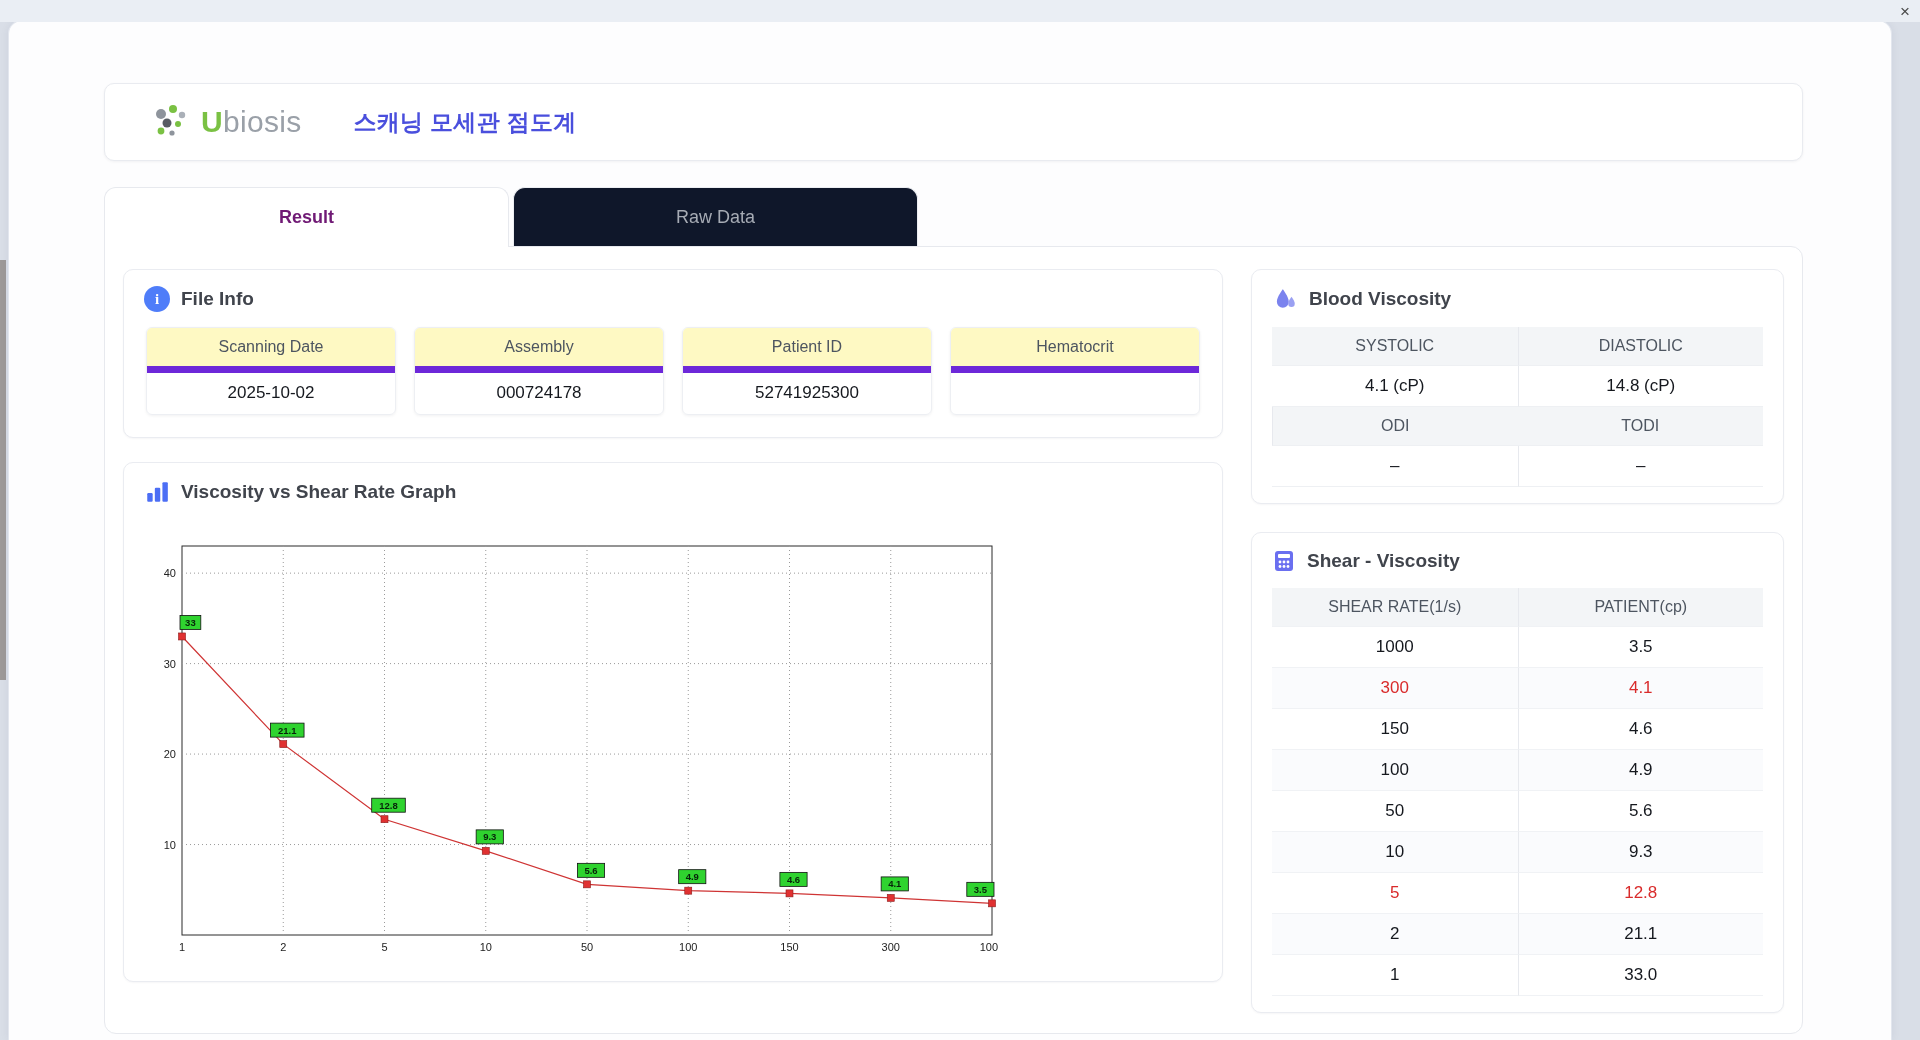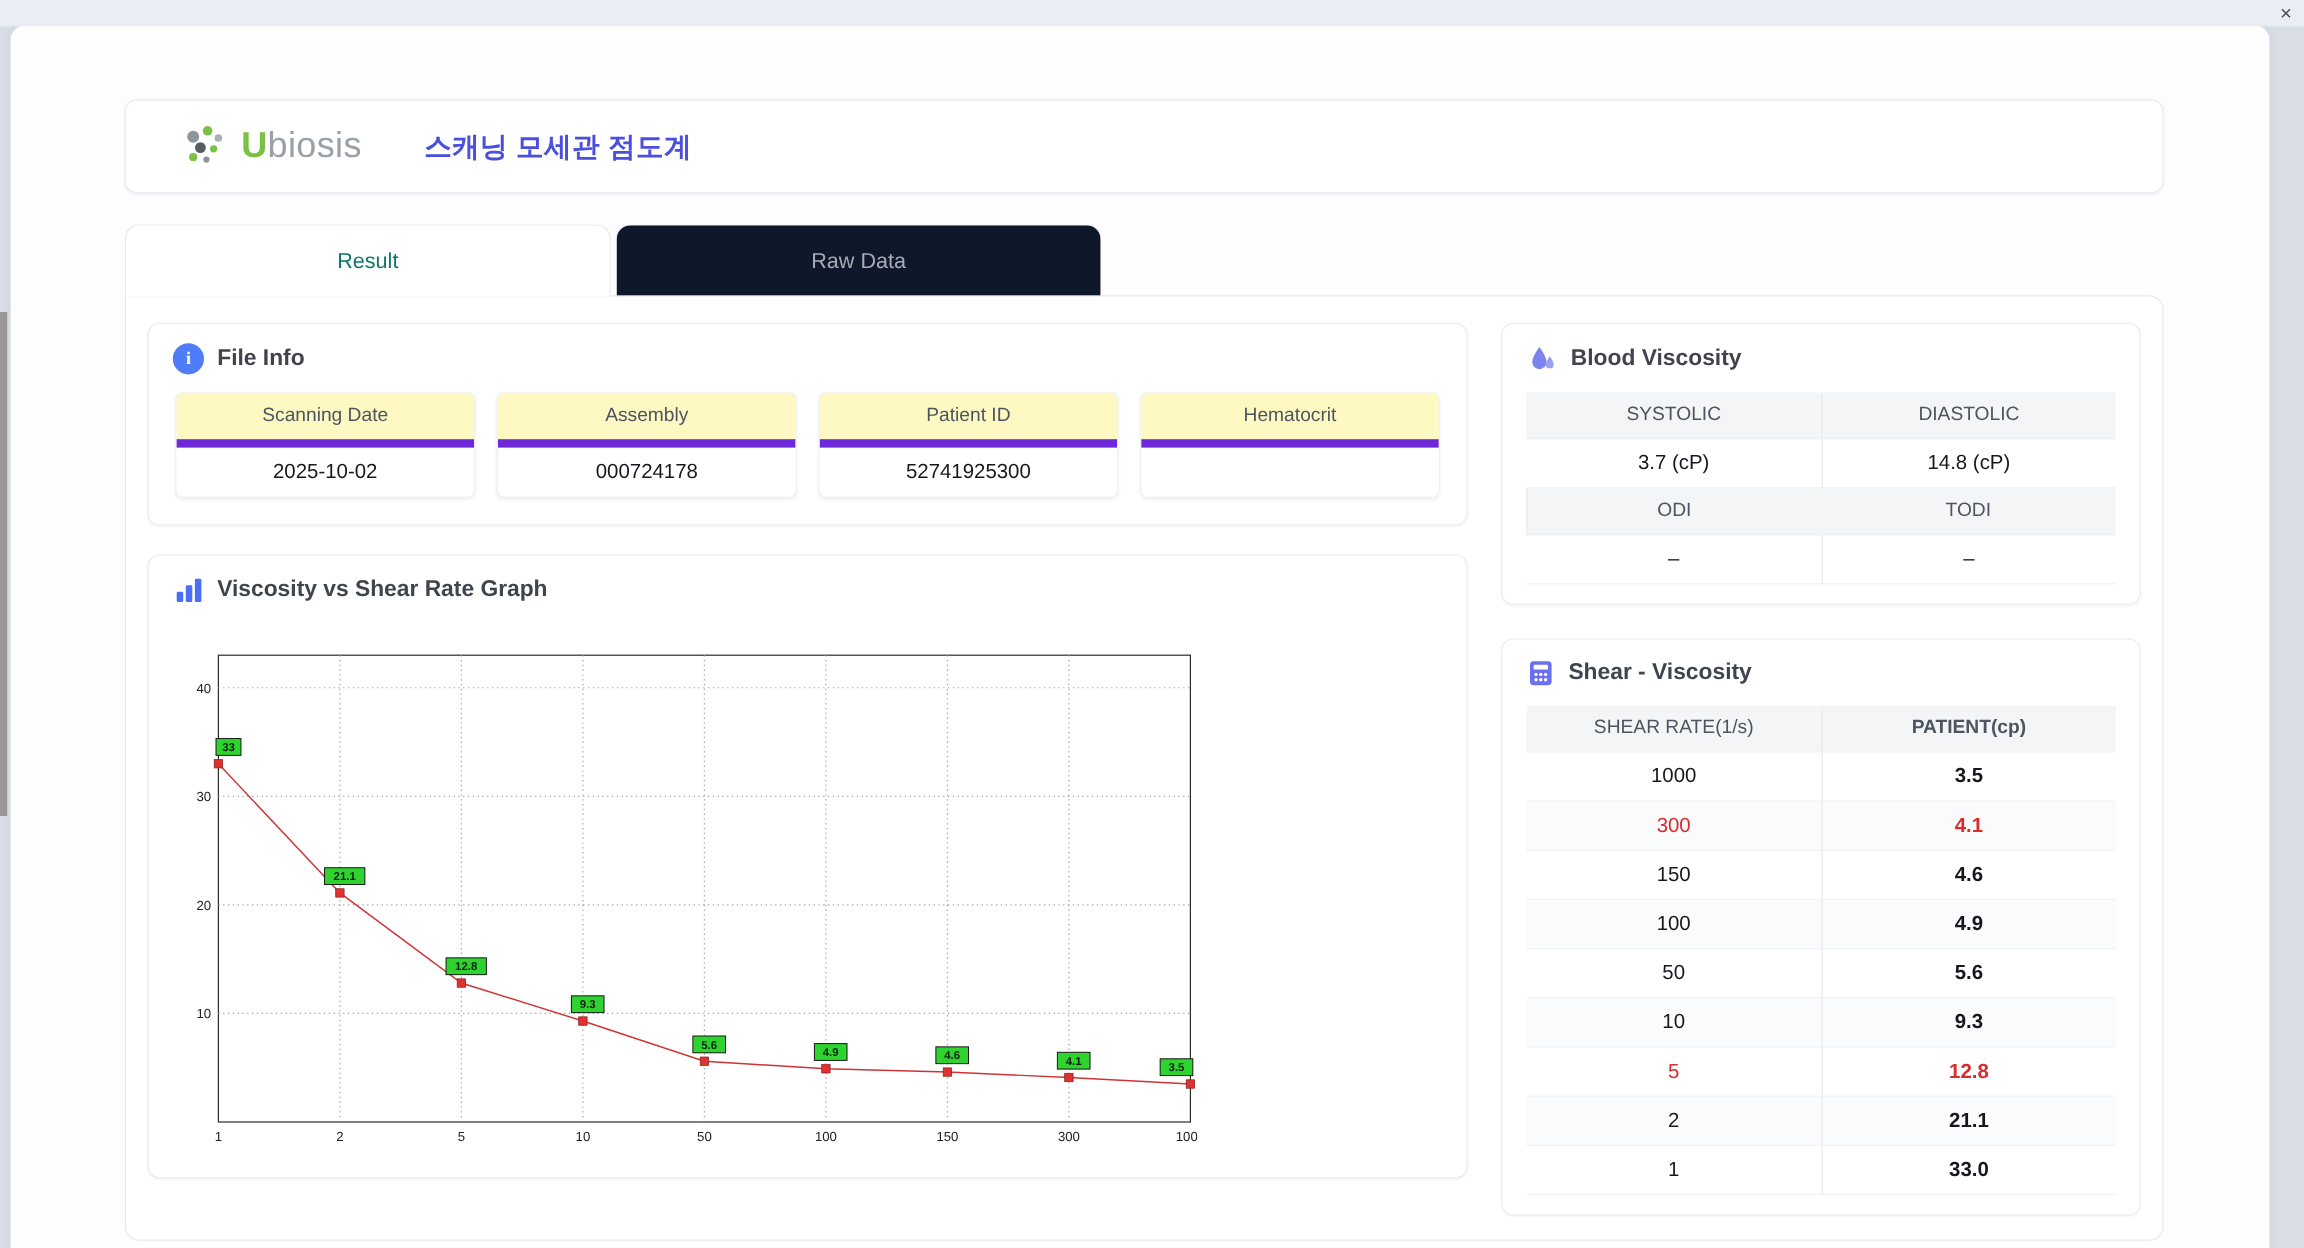--- a/index.html
+++ b/index.html
@@ -46,21 +46,21 @@
 
   
   .tabs { display:flex; margin-top:26px; margin-bottom:-1px; position:relative; z-index:2; }
   .tab {
     width:405px; height:60px;
     display:flex; align-items:center; justify-content:center;
     font-size:18px; border-radius:12px 12px 0 0;
   }
   .tab.active {
     background:#fff; border:1px solid #e7e9ee; border-bottom:none;
-    color:#0f766e; font-weight:normal;text-align:center;
+    color:#701a75; font-weight:bold;text-align:center;
   }
   .tab.inactive {
     background:#0f172a; border:1px solid #eceef2; border-bottom:1px solid #e7e9ee;
     color:#a6abb4; margin-left:4px; cursor:pointer;
   }
 
   
   .content-panel {
     border:1px solid #e7e9ee; border-radius:0 12px 12px 12px;
     background:#fff; padding:22px 18px 20px 18px;
@@ -111,21 +111,21 @@
   .kv-cell.second { border-left:1px solid #e7e9ee; }
   .kv-head-cell { background:#f3f5f7; color:#4d5560; }
   .kv-val-cell { color:#15181e; font-size:17px; }
 
   
   .sv-row { display:grid; grid-template-columns:1fr 1fr; }
   .sv-cell {
     text-align:center; padding:10px 4px; font-size:17px;
     border-bottom:1px solid #f0f2f5; color:#15181e;
   }
-  .sv-cell.second { border-left:1px solid #e7e9ee;font-weight:bold; }
+  .sv-cell.second { border-left:1px solid #e7e9ee; }
   .sv-row.head .sv-cell { background:#f3f5f7; color:#4d5560; font-size:16px; }
   .sv-row.alt { background:#fafbfd; }
   .sv-row.highlight .sv-cell { color:#d92b2b; }
 
   .chart-wrap { margin-top:4px; padding-left:4px; }
   #chart-svg { display:block; }
 </style>
 </head>
 <body>
 
@@ -266,21 +266,21 @@
                 <path d="M18 10 C18 10 15 14 15 16.3 a3 3 0 0 0 6 0 C21 14 18 10 18 10 Z" fill="#9aa0f2"></path>
               </svg>
               <span class="card-title">Blood Viscosity</span>
             </div>
             <div>
               <div class="kv-row">
                 <div class="kv-cell kv-head-cell">SYSTOLIC</div>
                 <div class="kv-cell kv-head-cell second">DIASTOLIC</div>
               </div>
               <div class="kv-row">
-                <div class="kv-cell kv-val-cell">3.7 (cP)</div>
+                <div class="kv-cell kv-val-cell">4.1 (cP)</div>
                 <div class="kv-cell kv-val-cell second">14.8 (cP)</div>
               </div>
               <div class="kv-row">
                 <div class="kv-cell kv-head-cell second">ODI</div>
                 <div class="kv-cell kv-head-cell">TODI</div>
               </div>
               <div class="kv-row">
                 <div class="kv-cell kv-val-cell">–</div>
                 <div class="kv-cell kv-val-cell second">–</div>
               </div>

